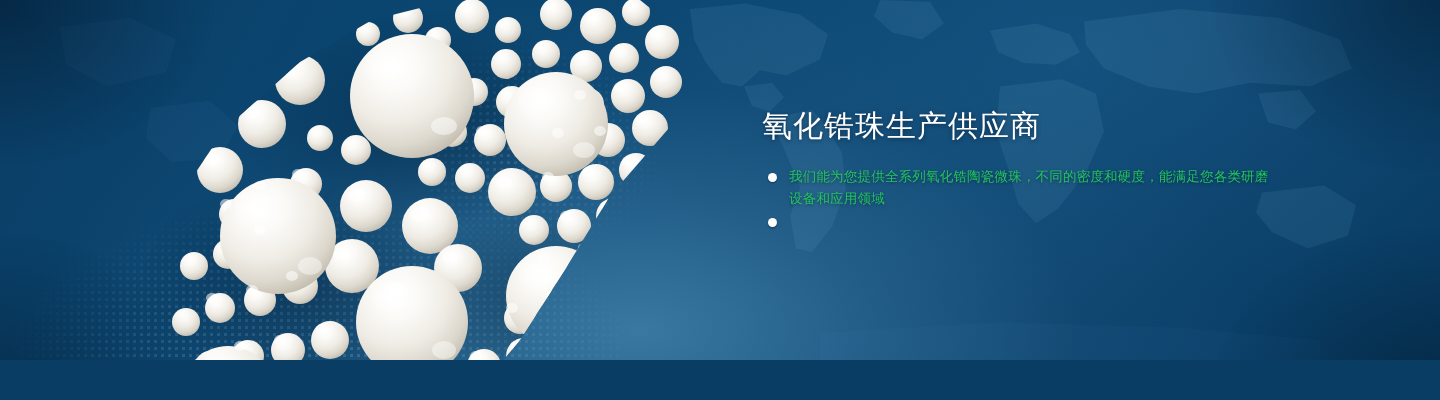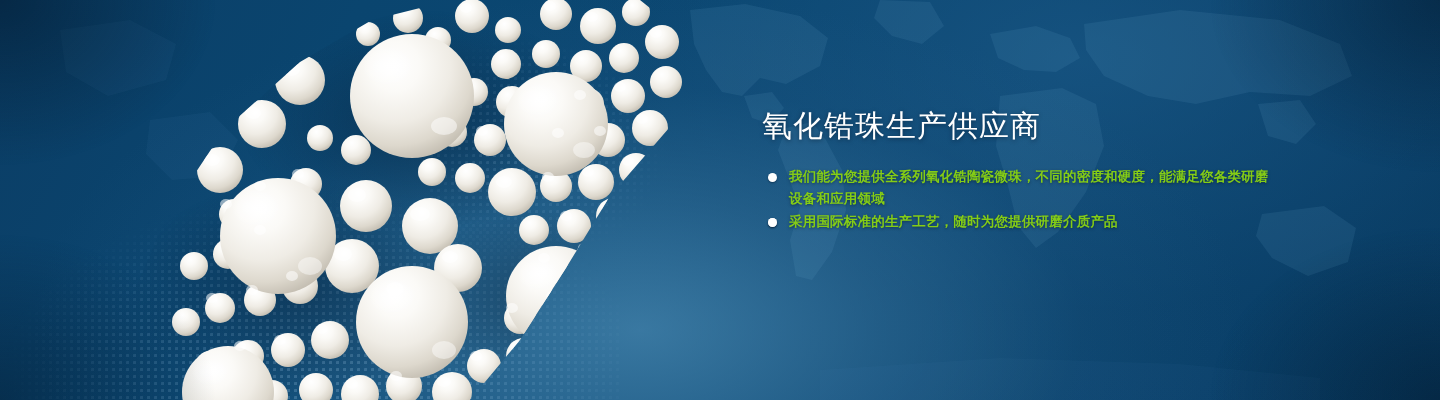--- a/index.html
+++ b/index.html
@@ -7,21 +7,21 @@
     padding: 0;
     background: #0a3d63;
   }
   body {
     font-family: "Liberation Sans", "DejaVu Sans", sans-serif;
   }
 
   .banner {
     position: relative;
     width: 1440px;
-    height: 400px;
+    height: 360px;
     overflow: hidden;
     background: #0a3f68;
   }
 
   
   .bg-base {
     position: absolute;
     inset: 0;
     background:
       radial-gradient(ellipse 760px 420px at 640px 330px,
@@ -119,27 +119,26 @@
     text-shadow: 0 1px 4px rgba(0,20,40,0.55);
   }
   .bullets {
     list-style: none;
     margin: 0;
     padding: 0;
   }
   .bullet-item {
     position: relative;
     padding-left: 27px;
-    color: #84cc16;
+    color: #22c55e;
     font-size: 13.5px;
     line-height: 22px;
     margin-bottom: 1px;
     text-shadow: 0 1px 3px rgba(0,18,36,0.5);
     letter-spacing: 0.2px;
-    font-weight: bold;
   }
   .bullet-dot {
     position: absolute;
     left: 6px;
     top: 7px;
     width: 9px;
     height: 9px;
     border-radius: 50%;
     background: #ffffff;
     box-shadow: 0 1px 2px rgba(0,20,40,0.45);
@@ -386,20 +385,16 @@
     <h1 class="headline">氧化锆珠生产供应商</h1>
 
     <ul class="bullets">
       <li class="bullet-item">
         <span class="bullet-dot"></span>
         <span>我们能为您提供全系列氧化锆陶瓷微珠，不同的密度和硬度，能满足您各类研磨设备和应用领域</span>
       </li>
       <li class="bullet-item">
         <span class="bullet-dot"></span>
       </li>
-      <li class="bullet-item">
-        <span class="bullet-dot"></span>
-        <span>采用国际标准的生产工艺，随时为您提供研磨介质产品</span>
-      </li>
     </ul>
   </div>
 
 </div>
 
 </body></html>

